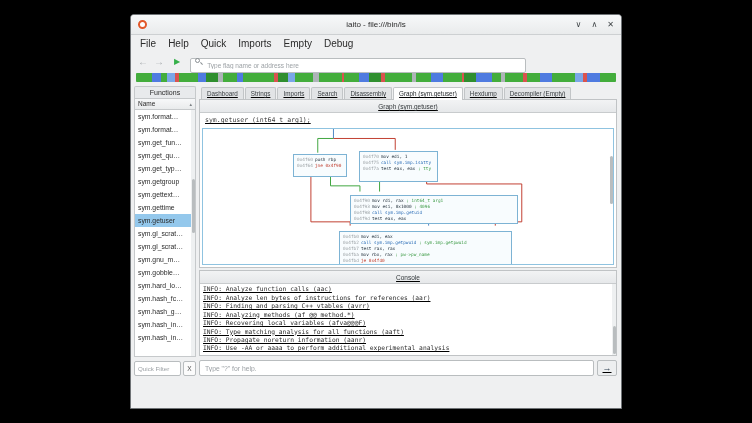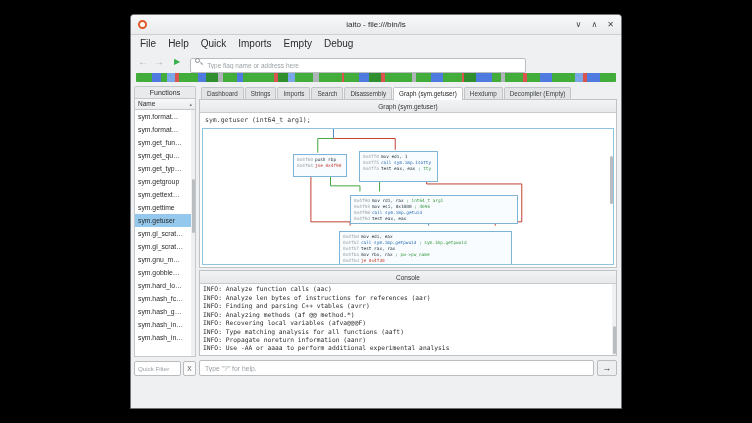--- a/index.html
+++ b/index.html
@@ -50,21 +50,21 @@
   .vscroll { position:absolute; right:0; top:0; bottom:0; width:4px; background:#eef0f1; }
   .vthumb { position:absolute; left:0.5px; width:3px; border-radius:2px; background:#b9bdbf; }
   .filter-row { height:15px; margin-top:4px; display:flex; gap:2px; }
   .filter-row input { flex:1; min-width:0; height:100%; border:1px solid #b9bdbf; border-radius:2px; background:#fff;
                       font-size:6.2px; padding:0 3px; color:#333; font-family:"Liberation Sans", sans-serif; }
   .filter-row input::placeholder { color:#9ca1a5; }
   .filter-clear { width:13px; height:100%; border:1px solid #b9bdbf; border-radius:2px; background:#fbfbfb;
                   font-size:6.5px; color:#555; display:flex; align-items:center; justify-content:center; }
 
   
-  .main { position:absolute; left:68px; top:71px; right:4px; bottom:32px; display:flex; flex-direction:column; }
+  .main { position:absolute; left:68px; top:71px; right:4px; bottom:32px; display:flex; flex-direction:column;text-decoration:underline; }
   .tabbar { height:13px; display:flex; align-items:flex-end; gap:1px; padding-left:2px; }
   .tab { font-size:6.3px; color:#3a3f42; padding:2px 5px 2px 5px; background:#e2e4e6;
          border:1px solid #c2c5c7; border-bottom:none; border-radius:2px 2px 0 0; white-space:nowrap; }
   .tab.active { background:#fdfdfd; color:#1f2326; position:relative; top:1px; padding-bottom:3px; }
 
   .dock { border:1px solid #c0c3c5; background:#fff; display:flex; flex-direction:column; }
   .dock-header { height:13px; line-height:13px; font-size:6.5px; color:#33383b; text-align:center;
                  background:linear-gradient(#f2f3f4,#e6e8ea); border-bottom:1px solid #c8cbcd; }
   .graph-dock { height:172px; }
   .sig-line { height:15px; line-height:15px; font-size:6.5px; color:#3b3b3b; padding:0 5px;

